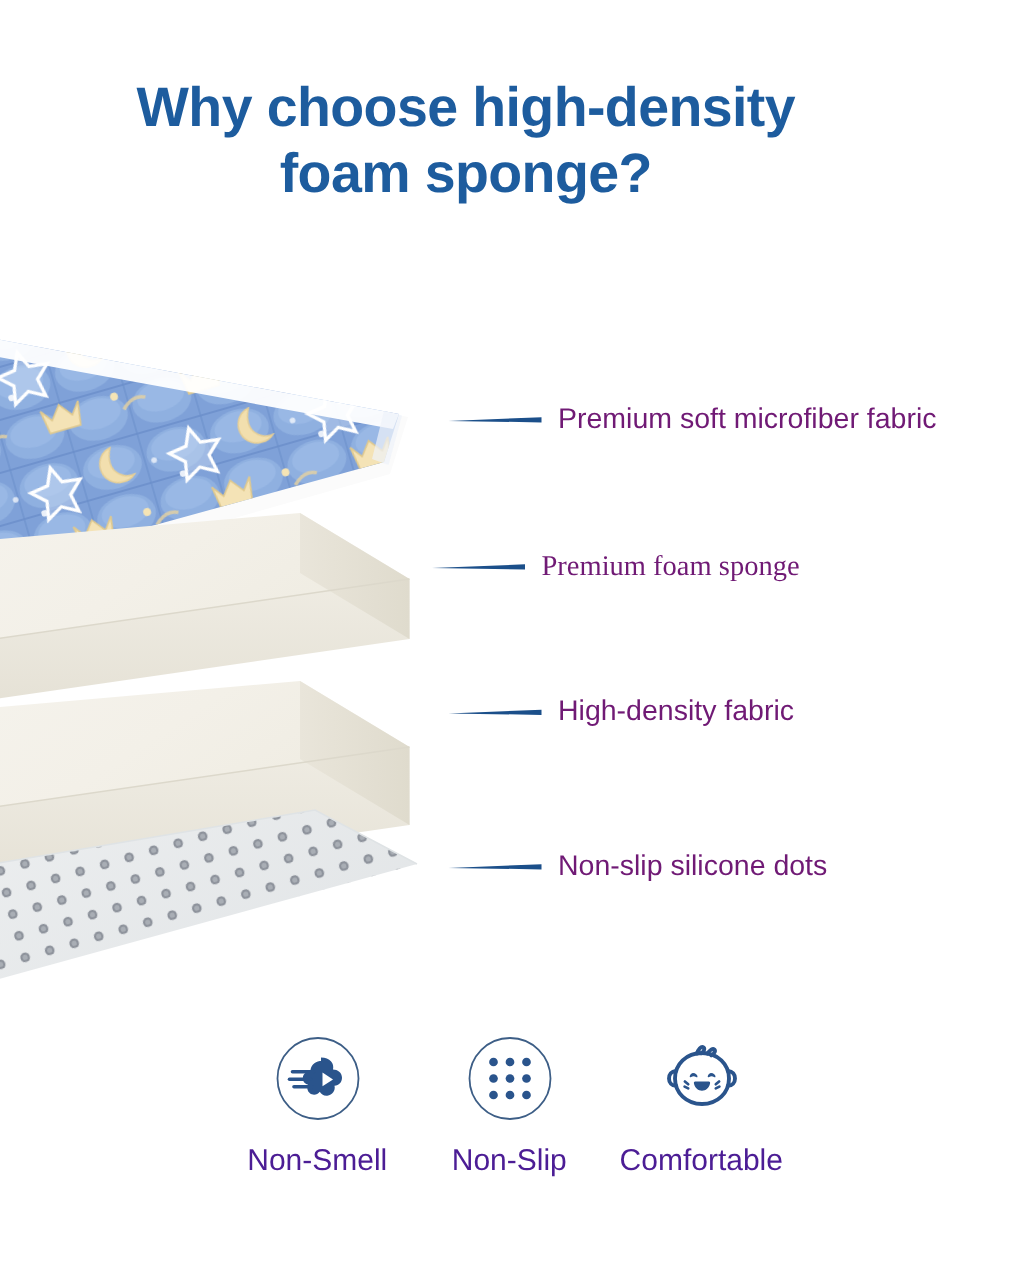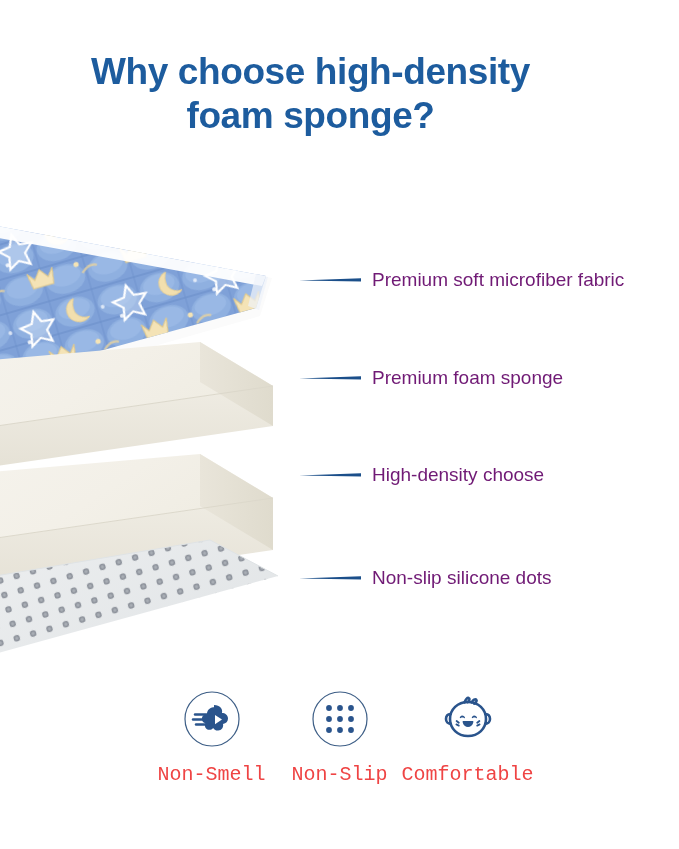--- a/index.html
+++ b/index.html
@@ -68,25 +68,24 @@
     display:flex;
     flex-direction:column;
     align-items:center;
   }
   .feature-icon {
     width:58px; height:58px;
     display:flex; align-items:center; justify-content:center;
   }
   .feature-label {
     margin-top:15px;
-    color:#ef4444;
+    color:#4c1d95;
     font-size:20px;
     white-space:nowrap;
     text-align:center;
-    font-family:Liberation Mono, monospace;
   }
 </style>
 </head>
 <body>
 
 <div id="page">
 
   <div class="title">
     <span class="title-line">Why choose high-density</span>
     <span class="title-line">foam sponge?</span>
@@ -175,32 +174,32 @@
     </svg>
   </div>
 
   <div class="callout" style="left:299px; top:267px;">
     <svg class="leader" viewBox="0 0 62 10">
       <path d="M0 5.6 L62 3.2 L62 6.6 Z" fill="#1b4f8a"></path>
     </svg>
     <span class="callout-label">Premium soft microfiber fabric</span>
   </div>
 
-  <div class="callout" style="left:299px; top:365px;">
+  <div class="callout" style="left:288px; top:365px;font-family:Liberation Serif, serif;">
     <svg class="leader" viewBox="0 0 62 10">
       <path d="M0 5.6 L62 3.2 L62 6.6 Z" fill="#1b4f8a"></path>
     </svg>
     <span class="callout-label">Premium foam sponge</span>
   </div>
 
   <div class="callout" style="left:299px; top:462px;">
     <svg class="leader" viewBox="0 0 62 10">
       <path d="M0 5.6 L62 3.2 L62 6.6 Z" fill="#1b4f8a"></path>
     </svg>
-    <span class="callout-label">High-density choose</span>
+    <span class="callout-label">High-density fabric</span>
   </div>
 
   <div class="callout" style="left:299px; top:565px;">
     <svg class="leader" viewBox="0 0 62 10">
       <path d="M0 5.6 L62 3.2 L62 6.6 Z" fill="#1b4f8a"></path>
     </svg>
     <span class="callout-label">Non-slip silicone dots</span>
   </div>
 
   <div class="features">

